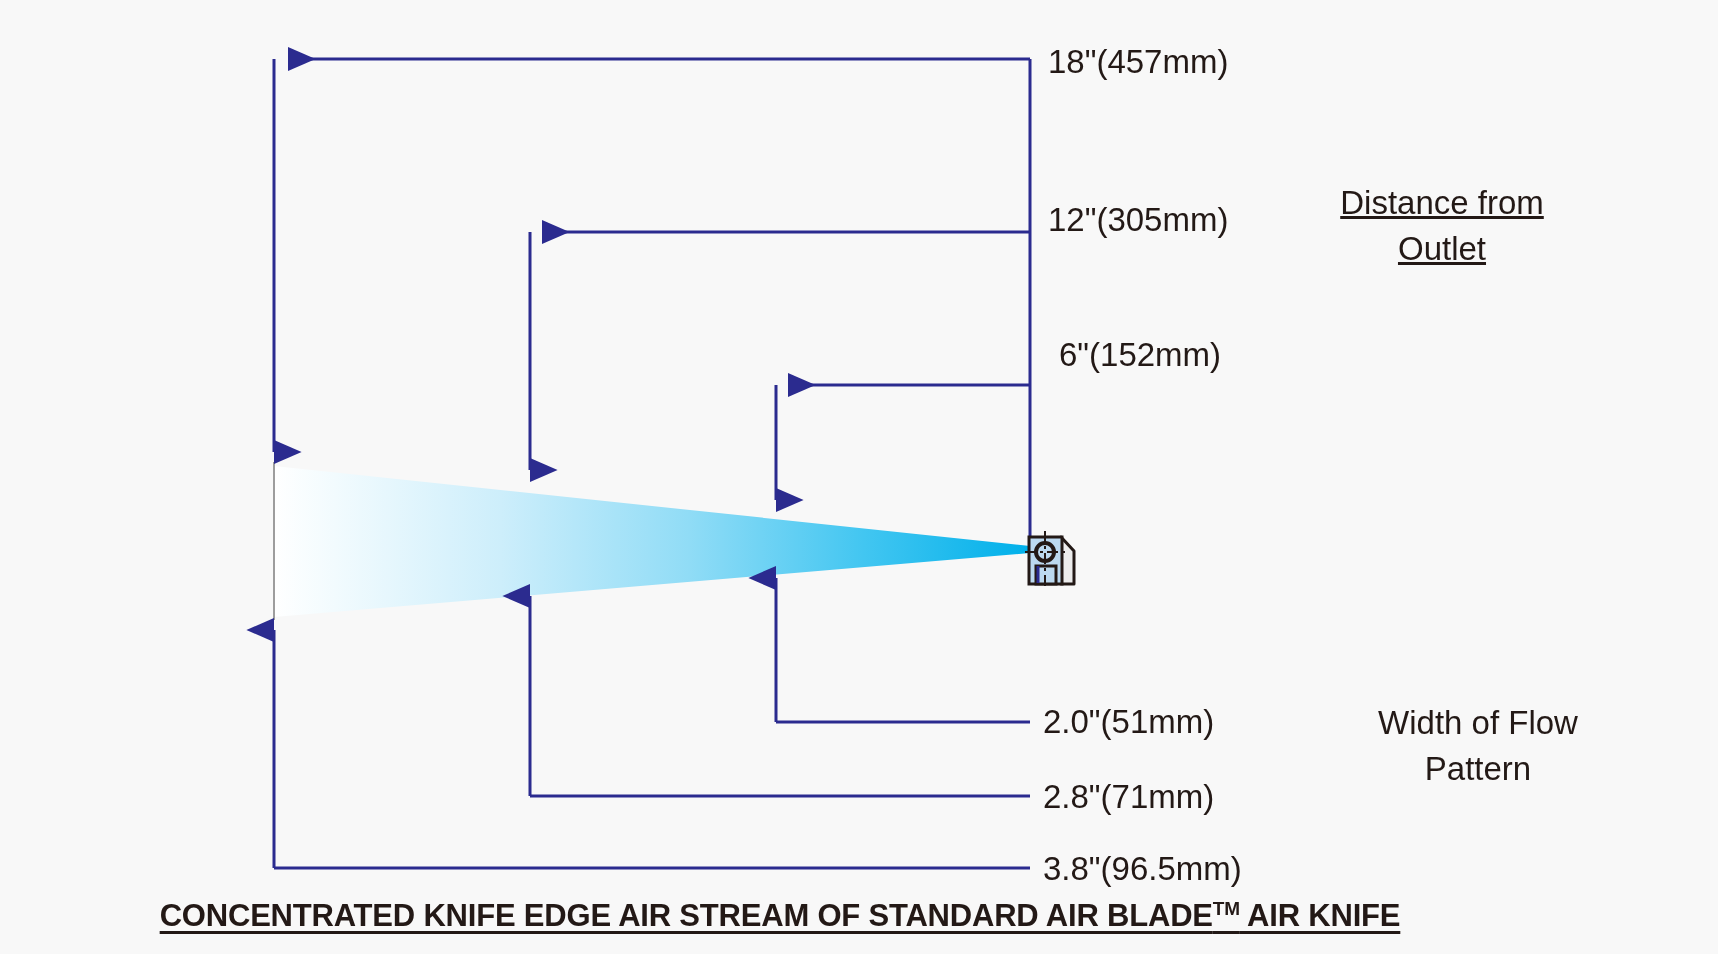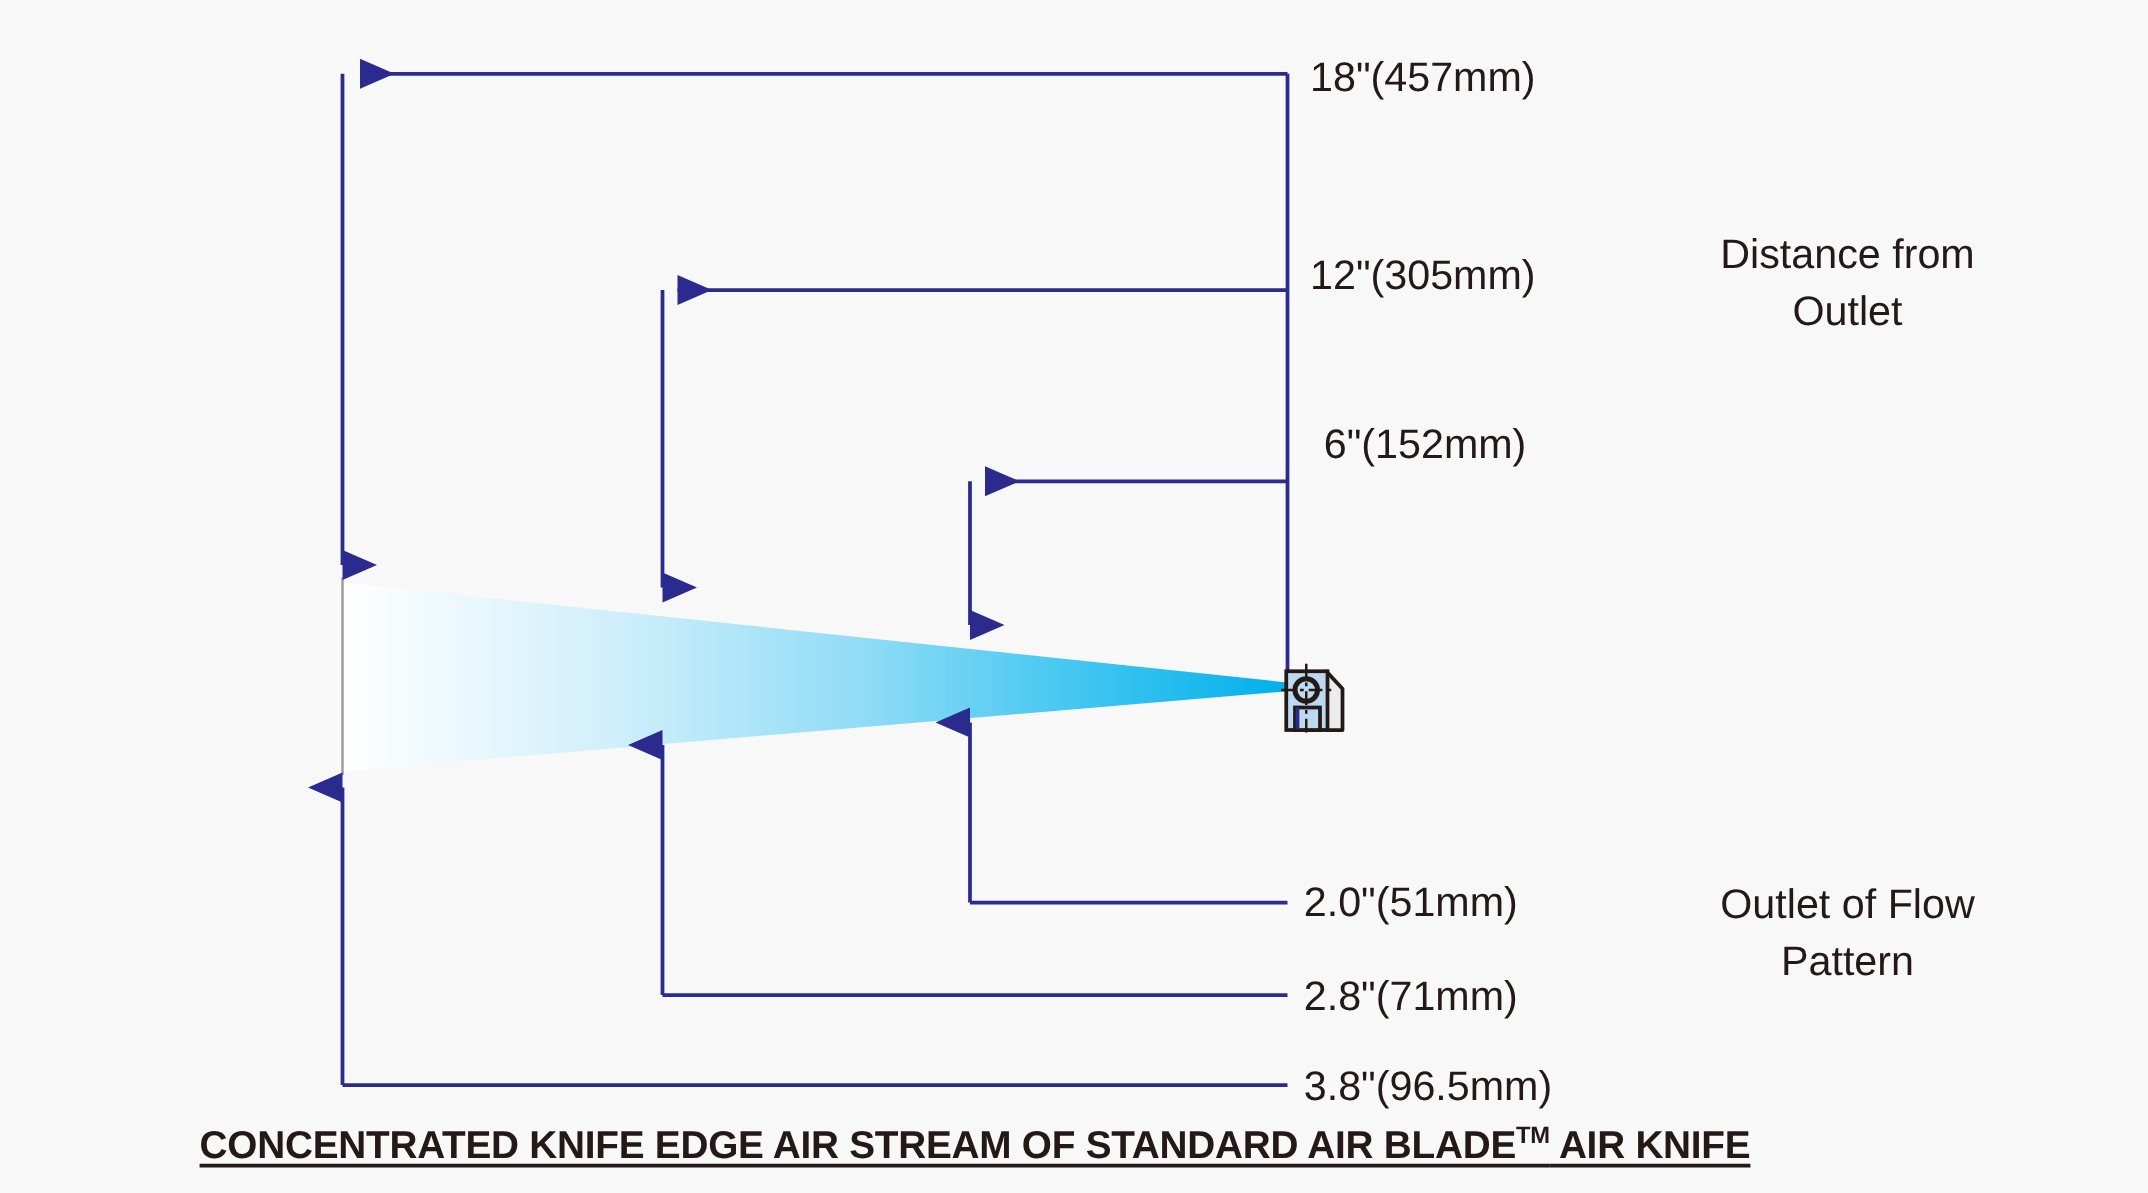--- a/index.html
+++ b/index.html
@@ -156,21 +156,21 @@
   <div class="dim-label" style="left:1048px; top:203px;">12"(305mm)</div>
 
   <div class="dim-label" style="left:1059px; top:338px;">6"(152mm)</div>
 
   <div class="dim-label" style="left:1043px; top:705px;">2.0"(51mm)</div>
 
   <div class="dim-label" style="left:1043px; top:780px;">2.8"(71mm)</div>
 
   <div class="dim-label" style="left:1043px; top:852px;">3.8"(96.5mm)</div>
 
-  <div class="side-label" style="left:1328px; top:180px; width:300px;">Distance from
+  <div class="side-label" style="left:1292px; top:180px; width:300px;text-decoration:underline;">Distance from
 Outlet</div>
 
-  <div class="side-label" style="left:1328px; top:700px; width:300px;">Outlet of Flow
+  <div class="side-label" style="left:1328px; top:700px; width:300px;">Width of Flow
 Pattern</div>
 
   <div class="caption"><u><span>CONCENTRATED KNIFE EDGE AIR STREAM OF STANDARD AIR BLADE</span><span class="tm">TM</span><span> AIR KNIFE</span></u></div>
 
 </div>
 
 </body></html>

